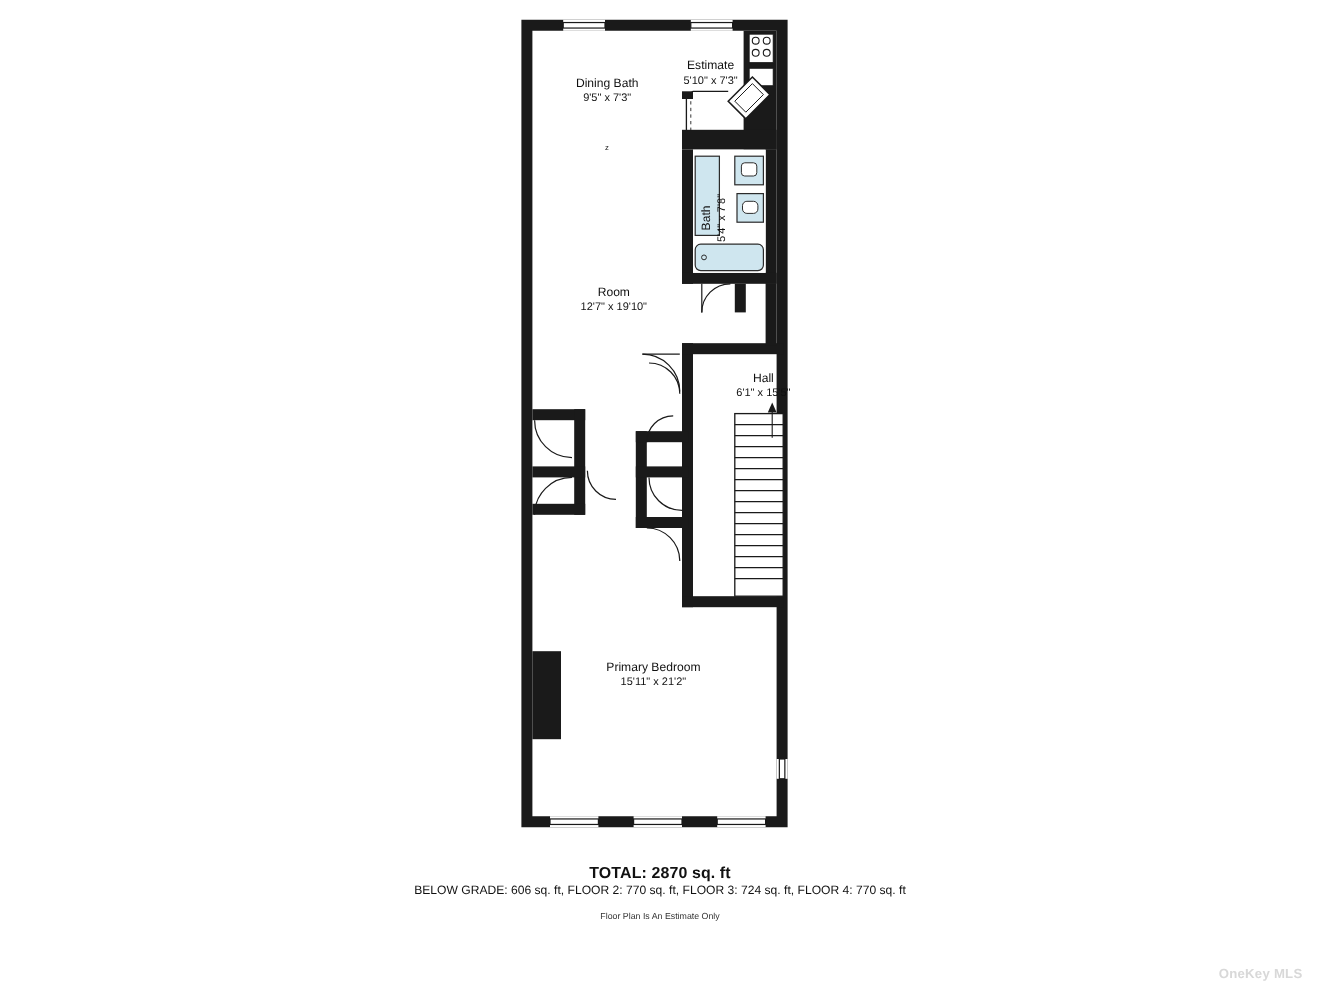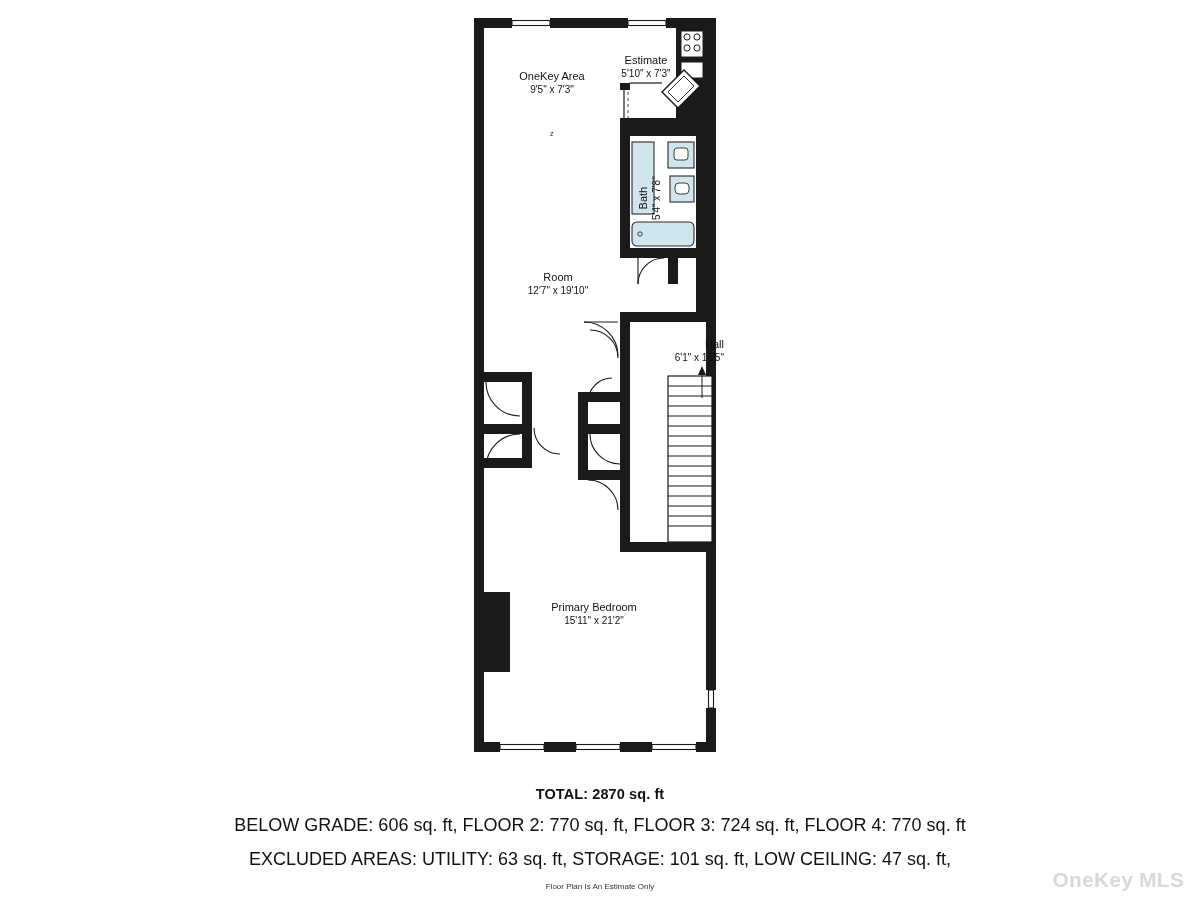--- a/index.html
+++ b/index.html
@@ -45,34 +45,34 @@
     width: 1200px;
     text-align: center;
   }
   #footer .total {
     font-size: 14.5px;
     font-weight: bold;
     color: #111;
     letter-spacing: 0.1px;
   }
   #footer .line {
-    font-size: 18px;
+    font-size: 11px;
     color: #111;
-    margin-top: 13px;
+    margin-top: 2px;
   }
   #footer .note {
     font-size: 8px;
     color: #333;
     margin-top: 12px;
   }
   #watermark {
     position: absolute;
     right: 16px;
     bottom: 8px;
-    font-size: 21px;
+    font-size: 12px;
     font-weight: bold;
     color: #d8d8d8;
     letter-spacing: 0.2px;
   }
 </style>
 </head>
 <body>
 
 <svg id="plan" viewBox="0 0 1200 900">
 
@@ -210,49 +210,48 @@
     <path d="M588,402 A24,24 0 0 1 612,378"></path>
   </g>
 
   <g>
     <text x="550" y="136" font-family="Liberation Sans, sans-serif" font-size="7" fill="#1a1a1a">z</text>
   </g>
 
 </svg>
 
 <div class="room-label" style="left:492px; top:70px; width:120px;">
-  <div class="name">OneKey Area</div>
+  <div class="name">Dining Bath</div>
   <div class="dims">9'5" x 7'3"</div>
 </div>
 
 <div class="room-label" style="left:596px; top:54px; width:100px;">
   <div class="name">Estimate</div>
   <div class="dims">5'10" x 7'3"</div>
 </div>
 
 <div class="room-label rot90" style="left:610px; top:185px; width:80px;">
   <div class="name">Bath</div>
   <div class="dims">5'4" x 7'8"</div>
 </div>
 
-<div class="room-label" style="left:498px; top:271px; width:120px;">
+<div class="room-label" style="left:498px; top:260px; width:120px;">
   <div class="name">Room</div>
   <div class="dims">12'7" x 19'10"</div>
 </div>
 
-<div class="room-label" style="left:624px; top:338px; width:100px;text-align:right;">
+<div class="room-label" style="left:644px; top:338px; width:100px;">
   <div class="name">Hall</div>
   <div class="dims">6'1" x 15'5"</div>
 </div>
 
 <div class="room-label" style="left:524px; top:601px; width:140px;">
   <div class="name">Primary Bedroom</div>
   <div class="dims">15'11" x 21'2"</div>
 </div>
 
 <div id="footer">
   <div class="total">TOTAL: 2870 sq. ft</div>
   <div class="line">BELOW GRADE: 606 sq. ft, FLOOR 2: 770 sq. ft, FLOOR 3: 724 sq. ft, FLOOR 4: 770 sq. ft</div>
-  <div class="line">EXCLUDED AREAS: UTILITY: 63 sq. ft, STORAGE: 101 sq. ft, LOW CEILING: 47 sq. ft,</div>
   <div class="note">Floor Plan Is An Estimate Only</div>
 </div>
 
 <div id="watermark">OneKey MLS</div>
 
 </body></html>

